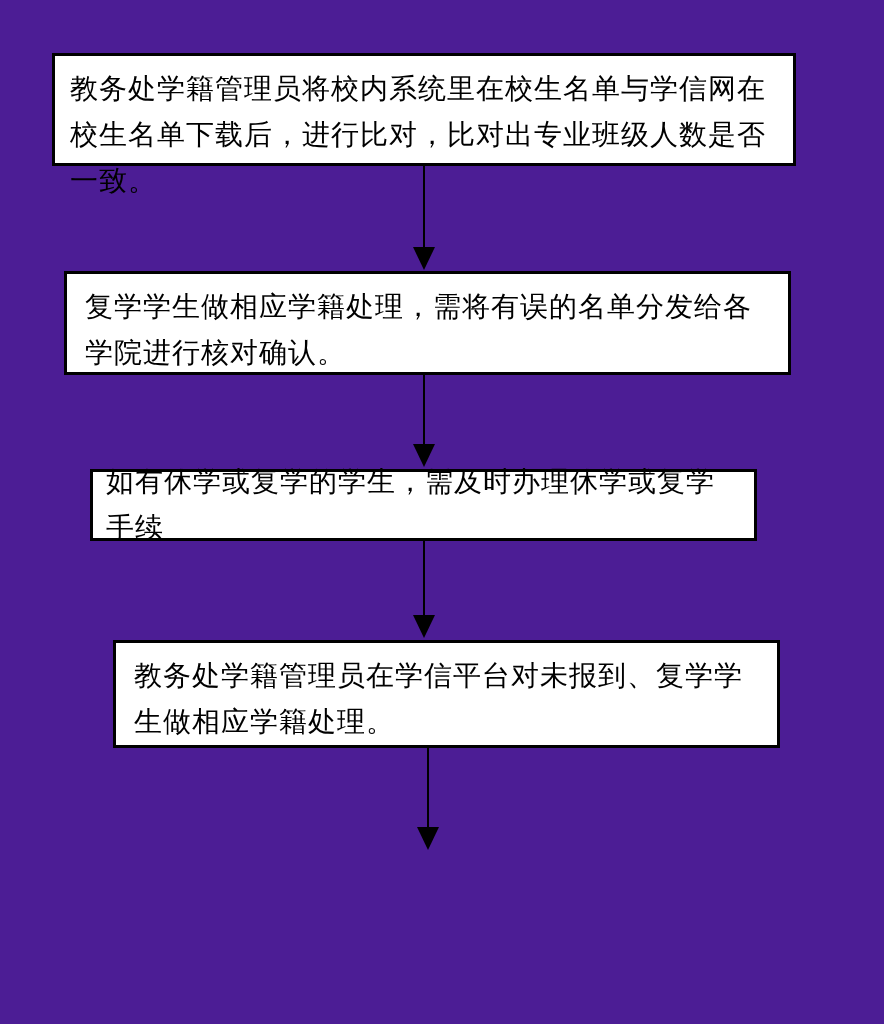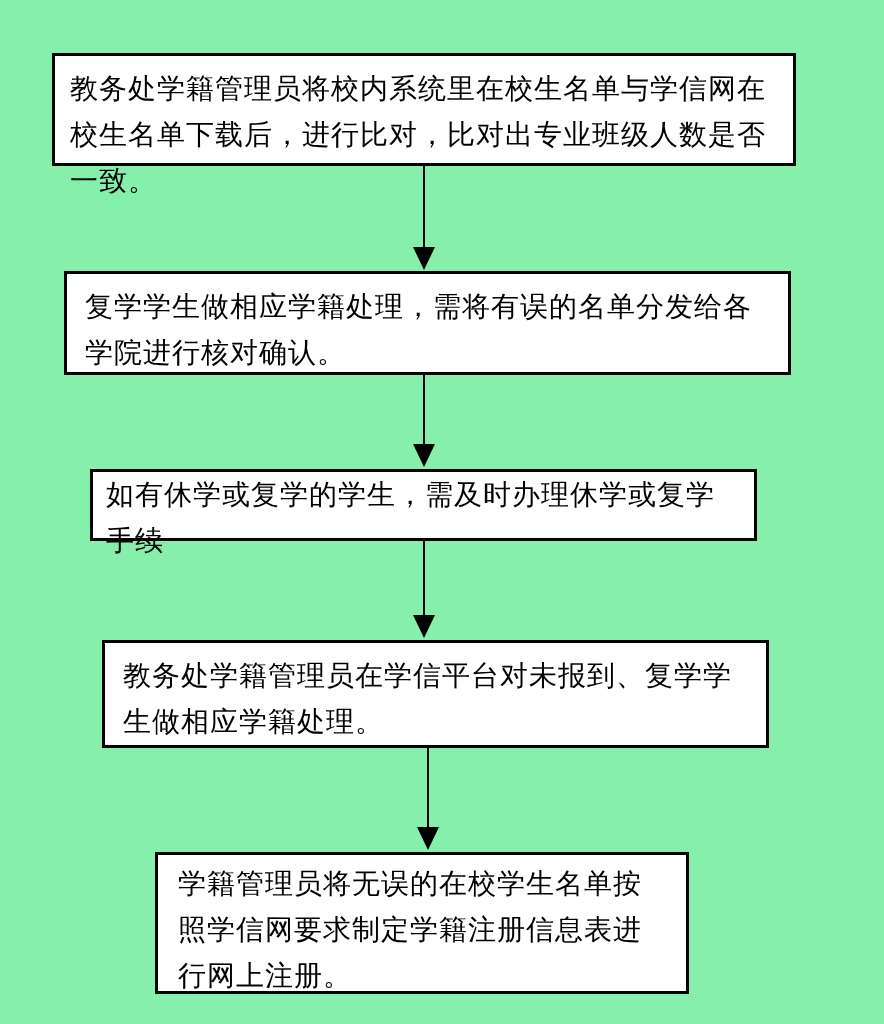--- a/index.html
+++ b/index.html
@@ -4,40 +4,40 @@
 <style>
   html, body {
     margin: 0;
     padding: 0;
     background: #ffffff;
   }
   #canvas {
     position: relative;
     width: 884px;
     height: 1024px;
-    background: #86efac;
+    background: #4c1d95;
     font-family: "Liberation Serif", serif;
     color: #000000;
     overflow: hidden;
   }
   .box {
     position: absolute;
     box-sizing: border-box;
     border: 3px solid #000000;
     background: #ffffff;
     font-size: 28px;
     line-height: 46px;
     letter-spacing: 1px;
     text-align: left;
     color: #000000;
   }
   .box1 { left: 52px;  top: 53px;  width: 744px; height: 113px; padding: 10px 15px 0 15px; }
   .box2 { left: 64px;  top: 271px; width: 727px; height: 104px; padding: 10px 16px 0 18px; }
-  .box3 { left: 90px;  top: 469px; width: 667px; height: 72px;  padding: 0 12px 0 13px; display: flex; }
-  .box4 { left: 102px;  top: 640px; width: 667px; height: 108px; padding: 10px 16px 4px 18px; }
+  .box3 { left: 90px;  top: 469px; width: 667px; height: 72px;  padding: 0 12px 0 13px; display: flex; align-items: center; }
+  .box4 { left: 113px;  top: 640px; width: 667px; height: 108px; padding: 10px 16px 4px 18px; }
   .box5 { left: 155px; top: 852px; width: 534px; height: 142px; padding: 6px 16px 0 20px; }
   .shaft {
     position: absolute;
     width: 2px;
     background: #000000;
   }
   .head {
     position: absolute;
     width: 0;
     height: 0;
@@ -84,17 +84,14 @@
   <div class="shaft shaft3"></div>
   <div class="head head3"></div>
 
   <div class="box box4">
     <span>教务处学籍管理员在学信平台对未报到、复学学生做相应学籍处理。</span>
   </div>
 
   <div class="shaft shaft4"></div>
   <div class="head head4"></div>
 
-  <div class="box box5">
-    <span>学籍管理员将无误的在校学生名单按照学信网要求制定学籍注册信息表进行网上注册。</span>
-  </div>
 
 </div>
 
 </body></html>

